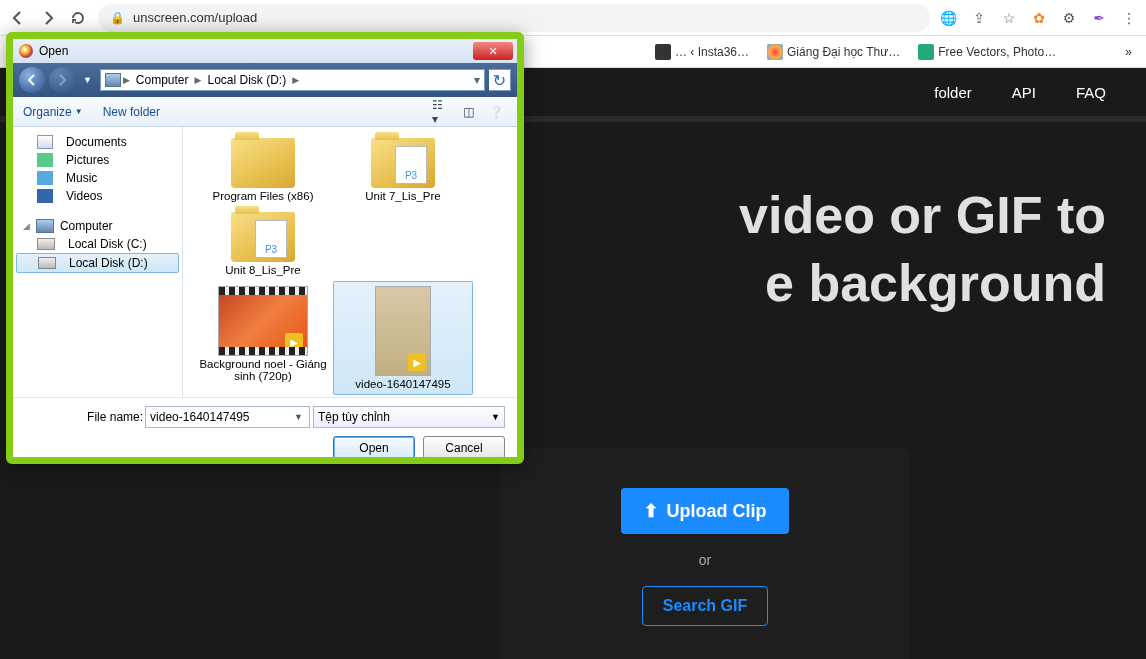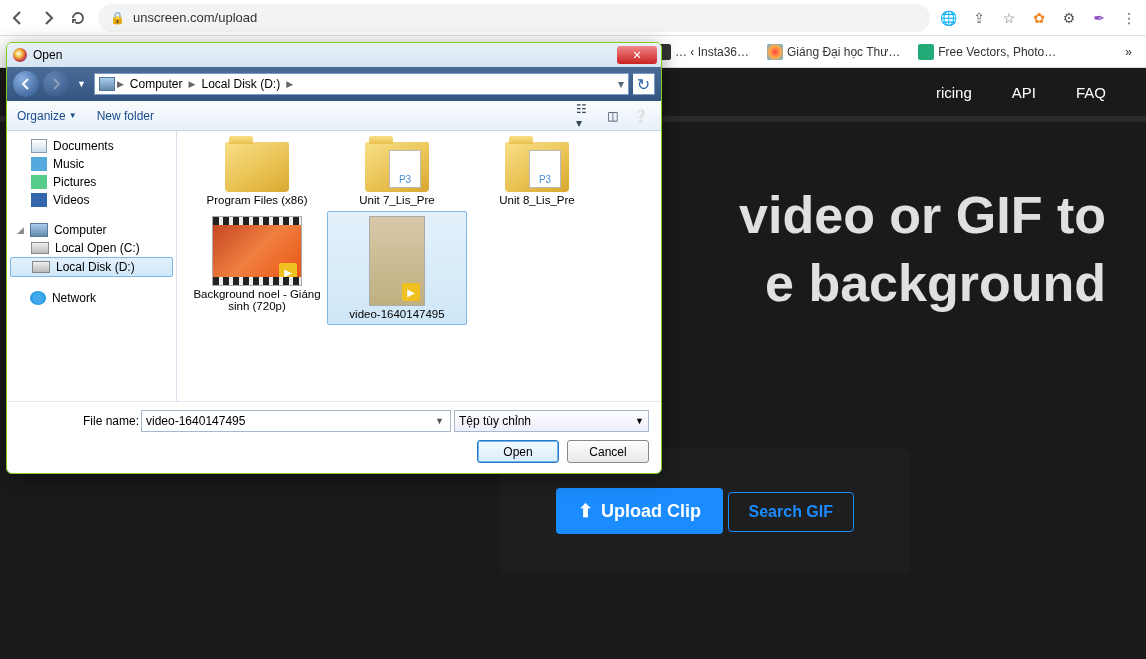--- a/index.html
+++ b/index.html
@@ -23,21 +23,21 @@
 .topnav { height: 48px; background: #1a1a1a; display: flex; align-items: center; justify-content: flex-end; gap: 40px; padding-right: 40px; font-size: 15px; }
 .topnav a { color: #fff; text-decoration: none; cursor: pointer; }
 .hero { text-align: right; padding: 60px 40px 0 0; }
 .hero-title { font-size: 52px; font-weight: 700; color: #e0e0e0; line-height: 1.3; }
 .upload-card { position: absolute; left: 500px; top: 380px; width: 410px; background: #1e1e1e; border-radius: 8px; padding: 40px; text-align: center; }
 .btn-upload { display: inline-flex; align-items: center; gap: 8px; background: #1a8cff; color: #fff; padding: 12px 22px; border-radius: 4px; font-size: 18px; font-weight: 600; cursor: pointer; border: none; }
 .or-txt { margin: 18px 0; color: #aaa; font-size: 14px; }
 .btn-search { display: inline-flex; background: transparent; color: #1a8cff; border: 1px solid #1a8cff; padding: 10px 20px; border-radius: 4px; font-size: 16px; font-weight: 600; cursor: pointer; }
 
 
-.dialog { position: absolute; left: 6px; top: 42px; width: 656px; height: 432px; background: #fff; border: 1px solid #84cc16; border-radius: 6px; box-shadow: 0 4px 20px rgba(0,0,0,0.4); z-index: 100; overflow: hidden; }
+.dialog { position: absolute; left: 6px; top: 32px; width: 518px; height: 432px; background: #fff; border: 7px solid #84cc16; border-radius: 6px; box-shadow: 0 4px 20px rgba(0,0,0,0.4); z-index: 100; overflow: hidden; }
 .dlg-title { height: 24px; background: linear-gradient(#e8f0f8,#d6e4f2); display: flex; align-items: center; justify-content: space-between; padding: 0 4px 0 6px; font-size: 12px; }
 .dlg-title-l { display: flex; align-items: center; gap: 6px; }
 .paint-ico { width: 14px; height: 14px; background: radial-gradient(circle at 40% 40%, #fff, #f0c040 30%, #d04040 60%, #4060c0 90%); border-radius: 50%; }
 .close-btn { width: 40px; height: 18px; background: linear-gradient(#e88, #c22); border-radius: 3px; display: flex; align-items: center; justify-content: center; color: #fff; font-size: 11px; line-height: 1; cursor: pointer; }
 .dlg-nav { height: 34px; background: linear-gradient(#4b6b99, #345580); display: flex; align-items: center; padding: 0 6px; gap: 4px; }
 .nav-circle { width: 26px; height: 26px; border-radius: 50%; background: radial-gradient(circle at 35% 30%, #88b0e0, #2a5088); display: flex; align-items: center; justify-content: center; color: #fff; cursor: pointer; }
 .nav-circle.disabled { opacity: 0.4; }
 .dropdown-chev { color: #fff; font-size: 9px; margin: 0 4px; }
 .breadcrumb { flex: 1; height: 22px; background: #fff; border: 1px solid #7a9bc4; display: flex; align-items: center; font-size: 12px; padding: 0 4px; }
 .crumb { padding: 0 4px; cursor: pointer; }
@@ -45,21 +45,21 @@
 .bc-refresh { width: 22px; height: 22px; display: flex; align-items: center; justify-content: center; background: #fff; border: 1px solid #7a9bc4; border-left: none; color: #2a65a8; cursor: pointer; }
 .search-box { width: 190px; height: 22px; background: #fff; border: 1px solid #7a9bc4; margin-left: 6px; display: flex; align-items: center; padding: 0 4px; font-size: 12px; color: #888; font-style: italic; }
 
 .toolbar { height: 30px; background: linear-gradient(#fafcfe, #e7f0f9); border-bottom: 1px solid #c8d6e6; display: flex; align-items: center; padding: 0 10px; gap: 20px; font-size: 12px; }
 .tb-item { color: #1a4b8c; cursor: pointer; display: flex; align-items: center; gap: 3px; }
 .tb-right { margin-left: auto; display: flex; gap: 8px; align-items: center; }
 .tb-ico-btn { width: 20px; height: 18px; border: 1px solid transparent; display: flex; align-items: center; justify-content: center; color: #345; cursor: pointer; font-size: 12px; }
 
 .dlg-body { display: flex; height: 270px; }
 .sidebar { width: 170px; border-right: 1px solid #d8e0eb; padding: 6px 0; overflow: auto; font-size: 12px; }
-.sb-item { padding: 2px 6px 2px 24px; display: flex; align-items: center; gap: 6px; cursor: pointer; }
+.sb-item { padding: 2px 6px 2px 24px; display: flex; align-items: center; gap: 13px; cursor: pointer; }
 .sb-item.selected { background: linear-gradient(#e4f1fb, #cfe7f8); border: 1px solid #7eb6e8; border-radius: 2px; margin: 0 3px; padding-left: 21px; }
 .sb-group { padding: 4px 6px 2px 10px; display: flex; align-items: center; gap: 6px; font-weight: normal; cursor: pointer; }
 .sb-ico { width: 16px; height: 14px; display: inline-block; }
 .ico-doc { background: linear-gradient(#fff,#cde); border: 1px solid #89a; }
 .ico-music { background: #5ad; }
 .ico-pic { background: #5c8; }
 .ico-vid { background: #36a; }
 .ico-comp { width: 18px; height: 14px; background: linear-gradient(#ace, #68a); border: 1px solid #579; }
 .ico-disk { width: 18px; height: 12px; background: linear-gradient(#eee,#bbb); border: 1px solid #888; }
 .ico-net { width: 16px; height: 14px; background: radial-gradient(circle,#4ae 40%,#08c 100%); border-radius: 50%; }
@@ -133,34 +133,35 @@
     </div>
   <div class="bmk">
       <span class="bmk-ico" style="background:#2a7"></span>
       <span>Free Vectors, Photo…</span>
     </div>
   <div style="margin-left:auto" class="bmk">»</div>
 </div>
 
 <div class="page">
   <div class="topnav">
-    <a>ricing</a>
+    <a>folder</a>
     <a>API</a>
     <a>FAQ</a>
   </div>
   <div style="height:6px;background:#2a2a2a"></div>
   <div class="hero">
     <div class="hero-title">video or GIF to</div>
     <div class="hero-title">e background</div>
   </div>
   <div class="upload-card">
     <button class="btn-upload">
       <span>⬆</span>
       <span>Upload Clip</span>
     </button>
+    <div class="or-txt">or</div>
     <button class="btn-search">
         <span>Search GIF</span>
       </button>
   </div>
 </div>
 
 <div class="dialog">
   <div class="dlg-title">
     <div class="dlg-title-l">
       <span class="paint-ico"></span>
@@ -205,51 +206,46 @@
       <span class="tb-ico-btn" style="color:#2a78c8">❔</span>
     </div>
   </div>
   <div class="dlg-body">
     <div class="sidebar">
       <div class="sb-item">
           <span class="sb-ico ico-doc"></span>
           <span>Documents</span>
         </div>
       <div class="sb-item">
+          <span class="sb-ico ico-pic"></span>
+          <span>Pictures</span>
+        </div>
+      <div class="sb-item">
           <span class="sb-ico ico-music"></span>
           <span>Music</span>
-        </div>
-      <div class="sb-item">
-          <span class="sb-ico ico-pic"></span>
-          <span>Pictures</span>
         </div>
       <div class="sb-item">
           <span class="sb-ico ico-vid"></span>
           <span>Videos</span>
         </div>
       <div style="height:10px"></div>
       <div class="sb-group">
           <span style="font-size:9px;color:#888">◢</span>
           <span class="ico-comp"></span>
           <span>Computer</span>
         </div>
       <div class="sb-item">
           <span class="ico-disk"></span>
-          <span>Local Open (C:)</span>
+          <span>Local Disk (C:)</span>
         </div>
       <div class="sb-item selected">
           <span class="ico-disk"></span>
           <span>Local Disk (D:)</span>
         </div>
       <div style="height:10px"></div>
-      <div class="sb-group">
-          <span style="font-size:9px;color:#888;visibility:hidden">◢</span>
-          <span class="ico-net"></span>
-          <span>Network</span>
-        </div>
     </div>
     <div class="filepane">
       <div class="file-item">
           <div class="folder-ico"></div>
           <div>Program Files (x86)</div>
         </div>
       <div class="file-item">
           <div class="folder-ico with-mp3"></div>
           <div>Unit 7_Lis_Pre</div>
         </div>

